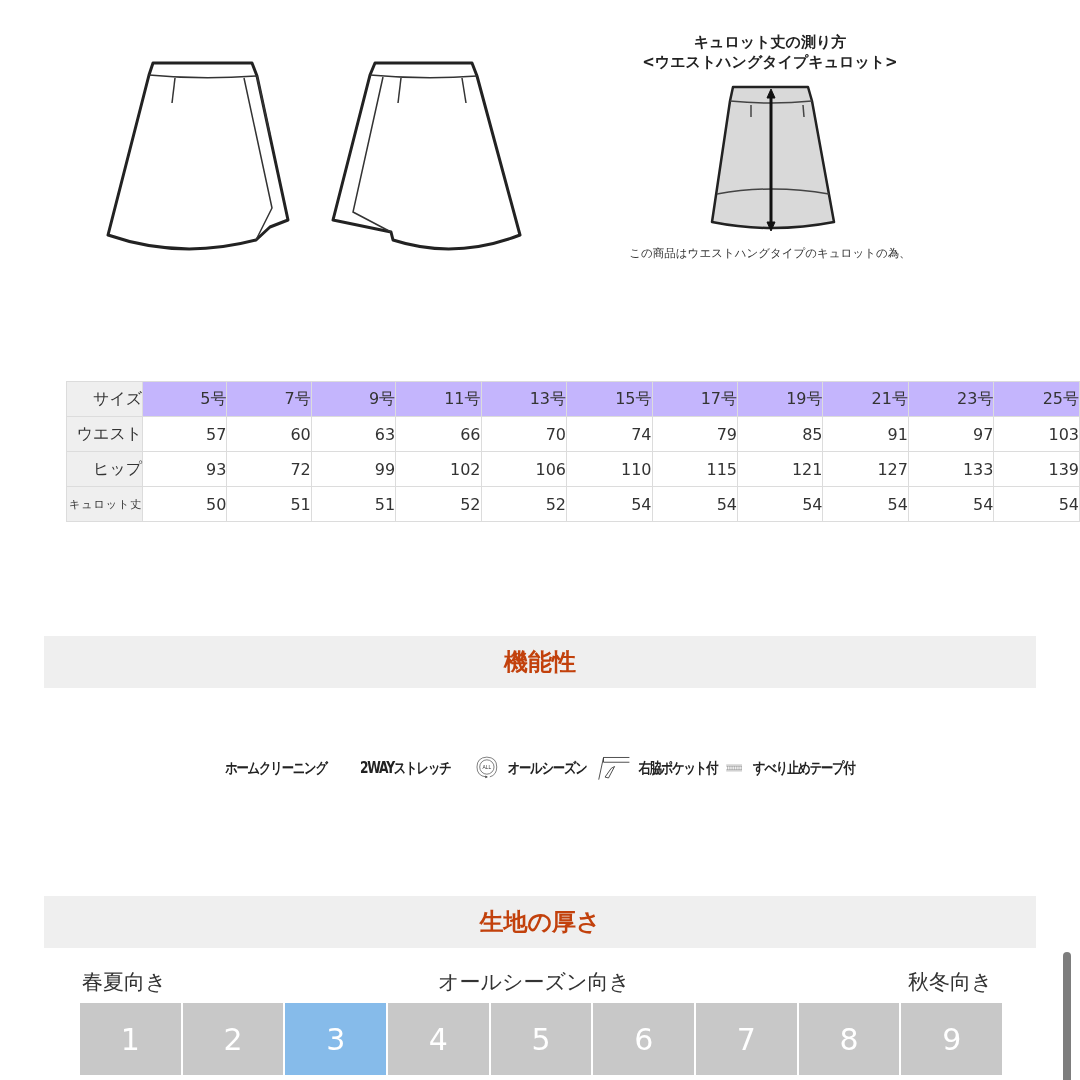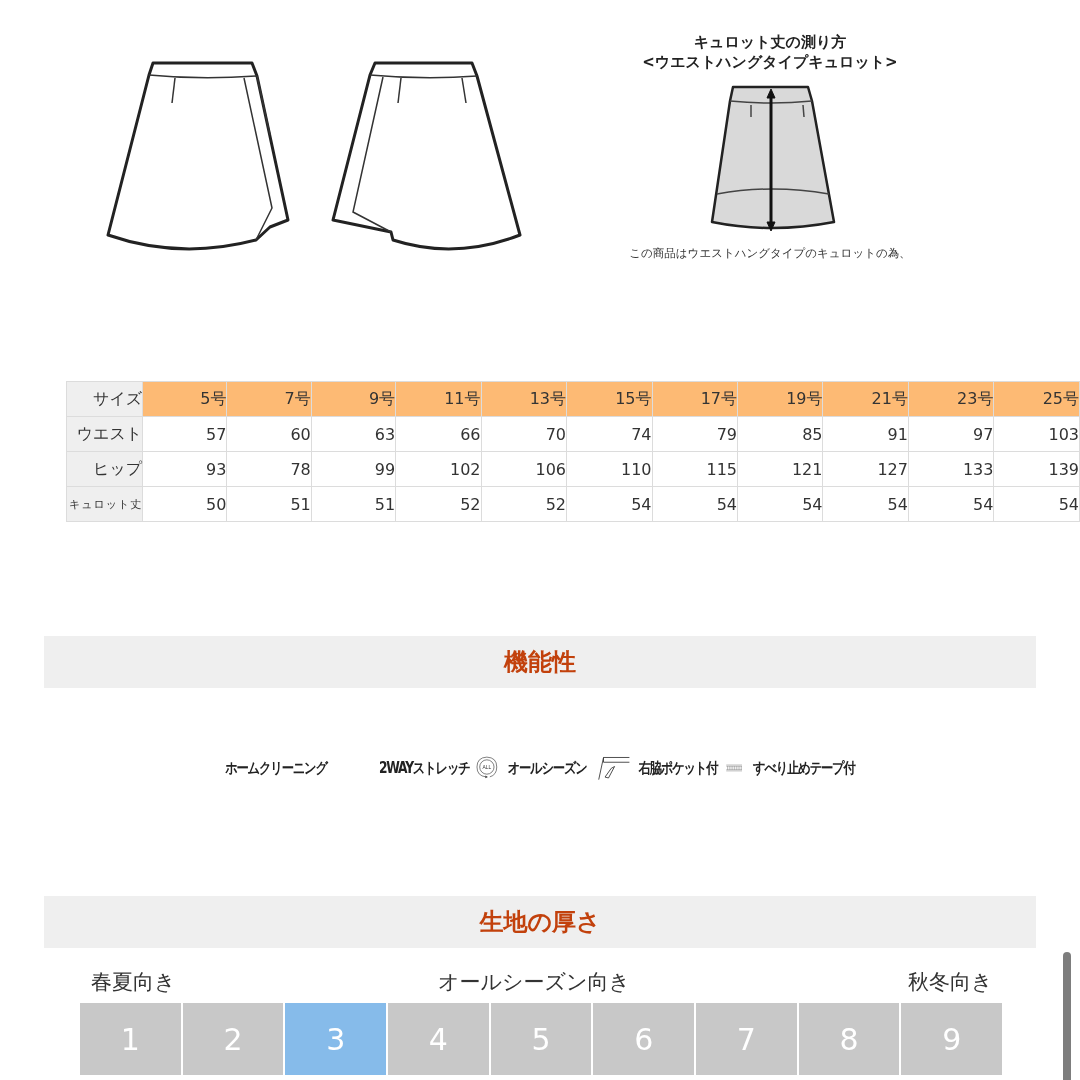--- a/index.html
+++ b/index.html
@@ -14,21 +14,21 @@
   .measure-note { position:absolute; left:570px; top:242px; width:400px; text-align:center;
                   font-size:11.5px; line-height:23px; color:#333; }
 
   
   .size-table { position:absolute; left:66px; top:381px; border-collapse:collapse;
                 font-family:"DejaVu Sans", sans-serif; font-size:16px; color:#333; }
   .size-table td { border:1px solid #dcdcdc; height:34px; text-align:right; padding:0; }
   .size-table td.rh { width:97px; background:#efefef; }
   .size-table td.rh.small { font-size:11px; letter-spacing:1px; }
   .size-table td.c { width:74px; background:#ffffff; }
-  .size-table tr.hdr td.c { background:#fdba74;padding-left:25px; }
+  .size-table tr.hdr td.c { background:#c4b5fd;padding-left:25px; }
 
   
   .section-bar { position:absolute; left:44px; width:992px; height:52px; background:#efefef;
                  display:flex; align-items:center; justify-content:center;
                  font-weight:bold; font-size:24px; color:#c2410c; }
 
   
   .feature { position:absolute; top:718px; display:flex; flex-direction:row; align-items:center; }
   .feature svg { display:block; }
   .feature-label { font-size:15px; font-weight:bold; color:#222; letter-spacing:-1.5px;
@@ -123,21 +123,21 @@
     <td class="c">74</td>
     <td class="c">79</td>
     <td class="c">85</td>
     <td class="c">91</td>
     <td class="c">97</td>
     <td class="c">103</td>
   </tr>
   <tr>
     <td class="rh">ヒップ</td>
     <td class="c">93</td>
-    <td class="c">78</td>
+    <td class="c">72</td>
     <td class="c">99</td>
     <td class="c">102</td>
     <td class="c">106</td>
     <td class="c">110</td>
     <td class="c">115</td>
     <td class="c">121</td>
     <td class="c">127</td>
     <td class="c">133</td>
     <td class="c">139</td>
   </tr>
@@ -168,21 +168,21 @@
       <path d="M 30 8 Q 42 22 57 8 L 66 12 L 88 68 L 76 74 L 70 60 L 70 92 L 20 92 L 20 60 L 14 74 L 2 68 L 22 12 Z"></path>
       <path d="M 20 60 Q 33 66 45 60 Q 58 55 70 60"></path>
       <path d="M 8 62 L 18 62"></path>
       <path d="M 72 62 L 82 62"></path>
     </g>
     <text x="45" y="52" text-anchor="middle" font-family="Liberation Sans, sans-serif" font-size="19" fill="#333">HOME</text>
   </svg>
   <div class="feature-label">ホームクリーニング</div>
 </div>
 
-<div class="feature" style="left:369px;width:110px">
+<div class="feature" style="left:350px;width:110px">
   <svg width="96" height="96" viewBox="0 0 96 96">
     <g fill="#333" stroke="#333">
       <line x1="48" y1="12" x2="48" y2="84" stroke-width="7"></line>
       <path d="M 36 18 L 48 2 L 60 18 Z"></path>
       <path d="M 36 78 L 48 94 L 60 78 Z"></path>
       <path d="M 10 52 Q 48 28 86 52" fill="none" stroke-width="7"></path>
       <path d="M 2 52 L 18 40 L 18 62 Z"></path>
       <path d="M 94 52 L 78 40 L 78 62 Z"></path>
     </g>
   </svg>
@@ -231,21 +231,21 @@
       <line x1="124" y1="50" x2="124" y2="77"></line>
     </g>
   </svg>
   <div class="feature-label">すべり止めテープ付</div>
 </div>
 
 <div class="section-bar" style="top:896px">
   <span>生地の厚さ</span>
 </div>
 
-<div class="scale-label" style="left:91px">春夏向き</div>
+<div class="scale-label" style="left:82px">春夏向き</div>
 <div class="scale-label" style="left:438px">オールシーズン向き</div>
 <div class="scale-label" style="left:908px">秋冬向き</div>
 
 <div class="scale">
   <div class="scale-cell">1</div>
   <div class="scale-cell">2</div>
   <div class="scale-cell active">3</div>
   <div class="scale-cell">4</div>
   <div class="scale-cell">5</div>
   <div class="scale-cell">6</div>

